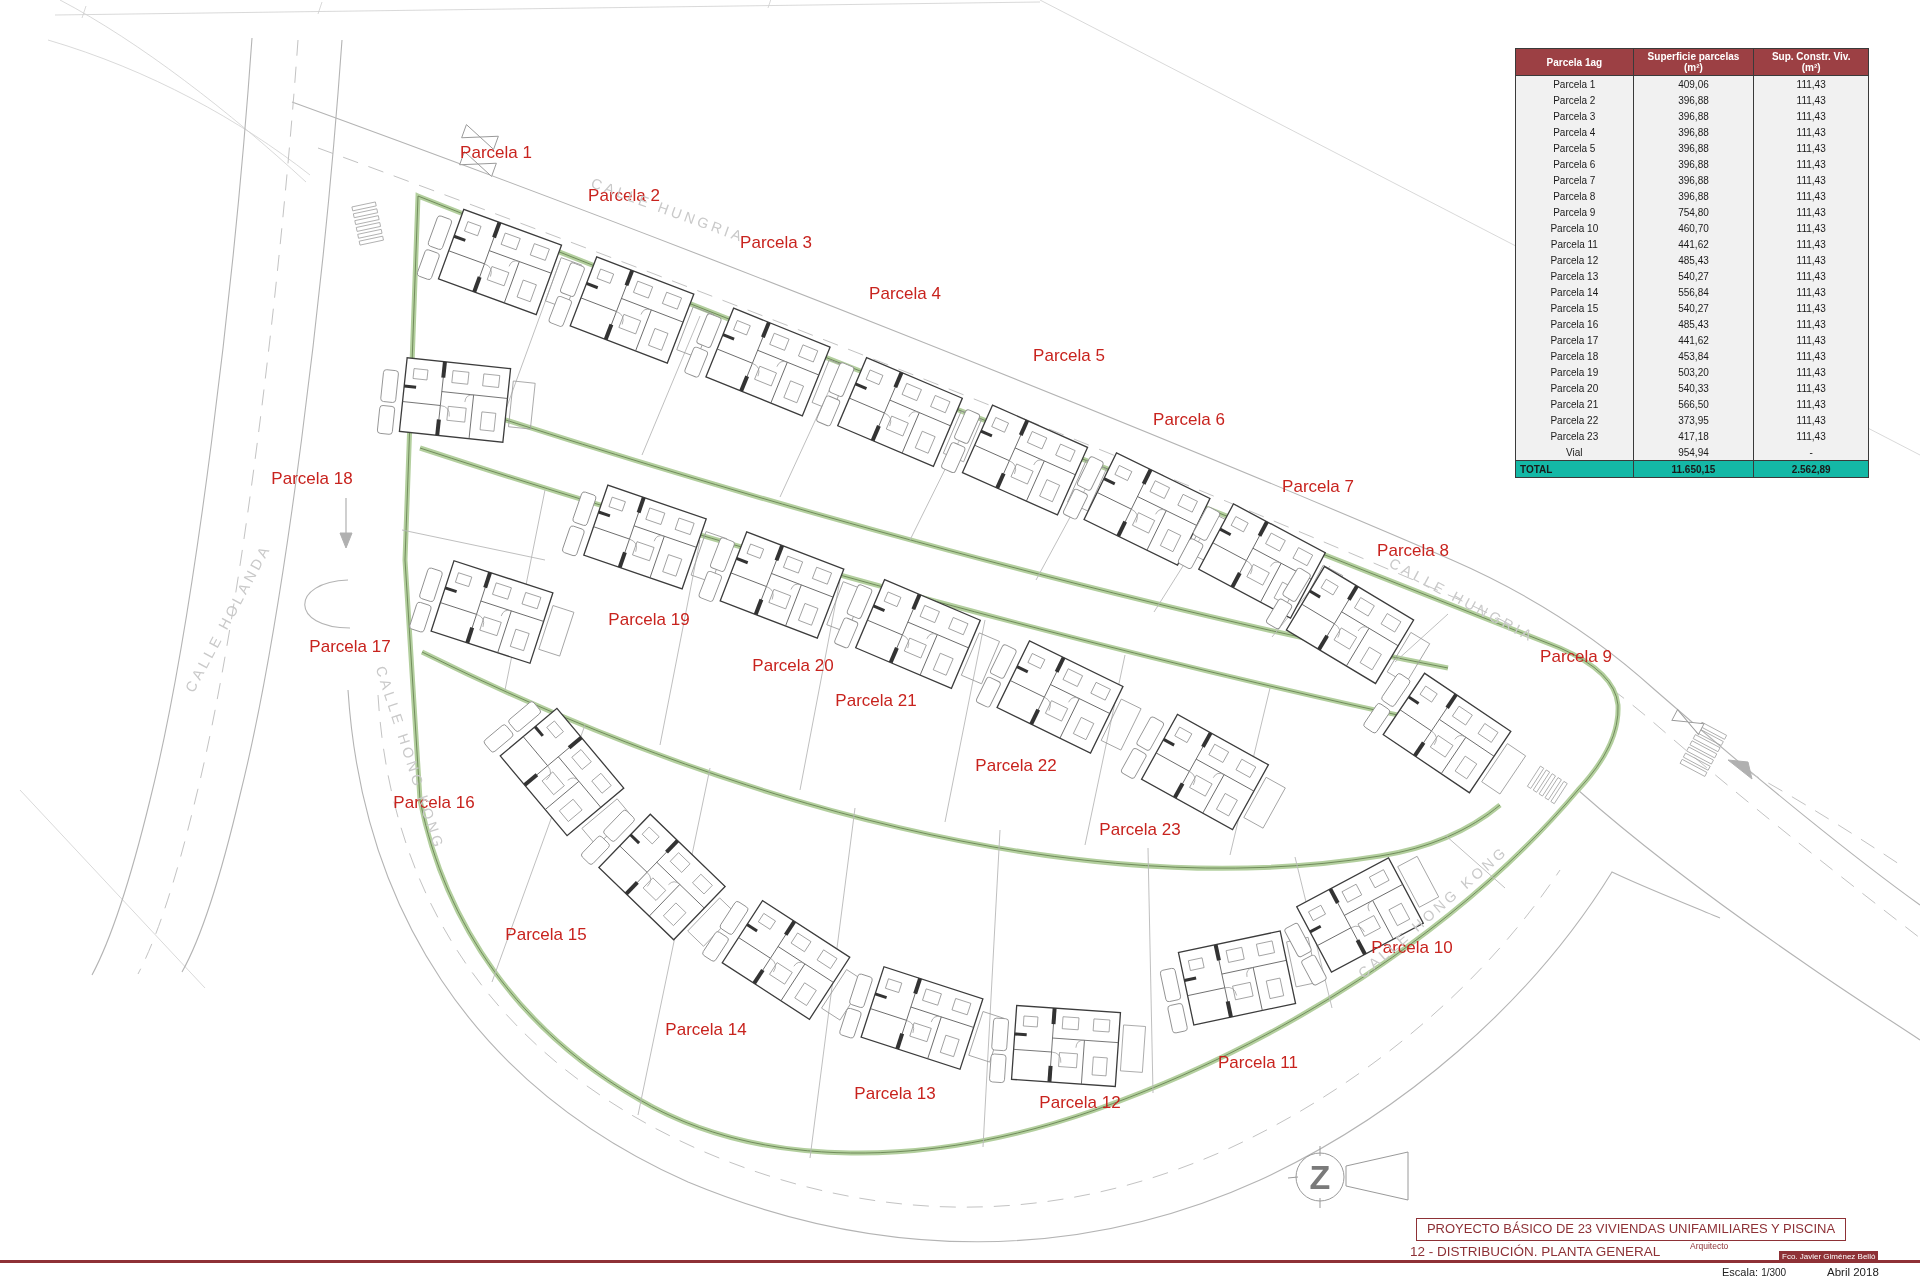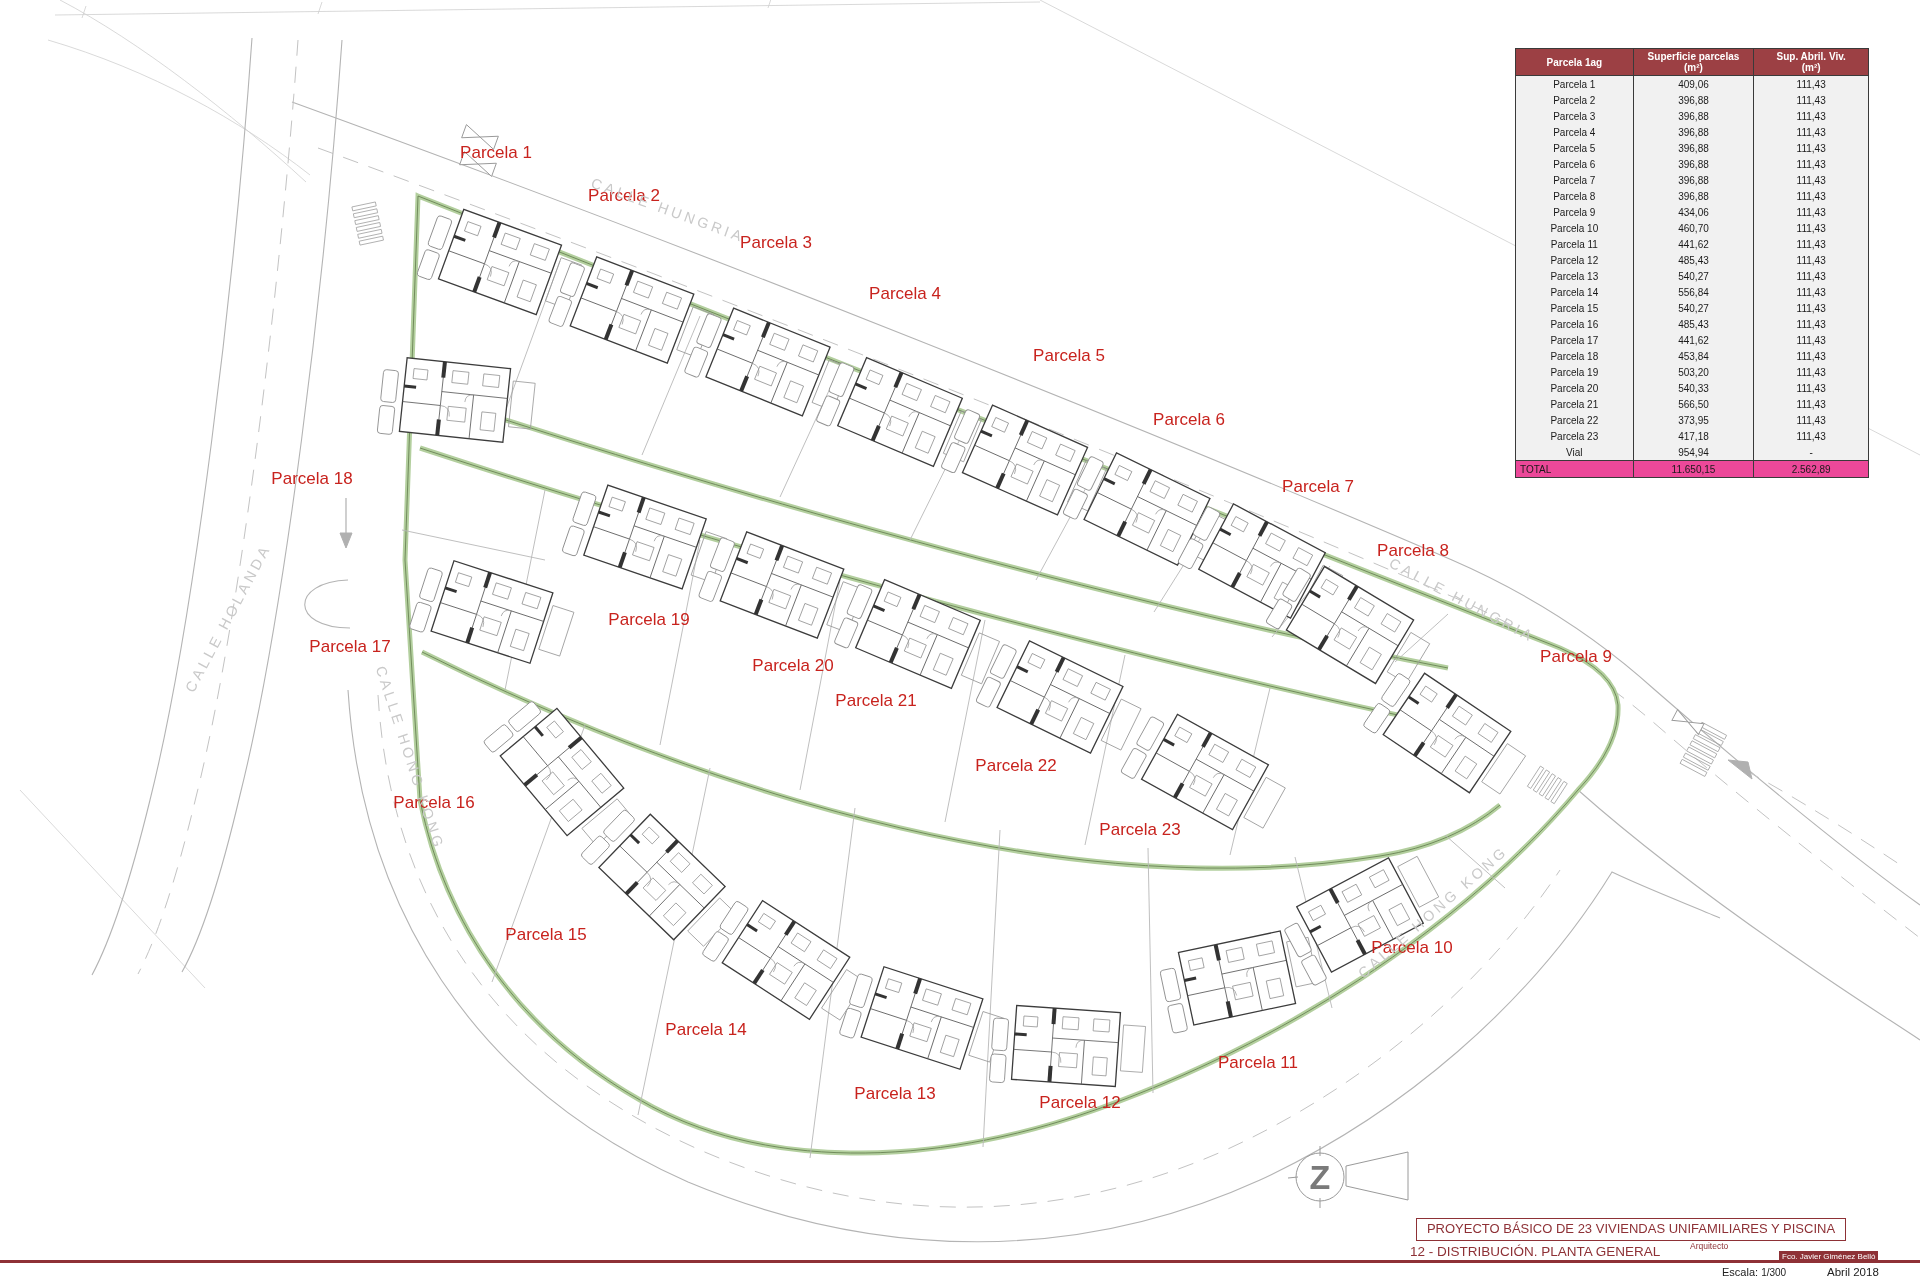--- a/index.html
+++ b/index.html
@@ -42,21 +42,21 @@
   .street-label{position:absolute;color:var(--street-label-gray);font-size:14.5px;
     letter-spacing:3.5px;white-space:nowrap;}
   
   .parcel-table-wrap{position:absolute;left:1477px;top:48px;width:354px;padding-left:38px;}
   table.parcel-table{border-collapse:collapse;width:100%;font-size:10px;color:#1a1a1a;
     background:#f1f1f1;border:1.5px solid #3a3a3a;}
   table.parcel-table th{background:var(--table-header-bg);color:#fff;font-weight:bold;
     border:1px solid #3a3a3a;padding:2px 2px;line-height:11px;font-size:10px;}
   table.parcel-table td{border-left:1px solid #3a3a3a;border-right:1px solid #3a3a3a;
     text-align:center;padding:1.5px 2px;line-height:13px;height:13px;}
-  table.parcel-table tr.total-row td{background:#ec4899;font-weight:normal;
+  table.parcel-table tr.total-row td{background:#14b8a6;font-weight:bold;
     border-top:1.5px solid #3a3a3a;border-bottom:1.5px solid #3a3a3a;}
   table.parcel-table tr.total-row td:first-child{text-align:left;padding-left:4px;}
   table.parcel-table col.c1{width:118px} table.parcel-table col.c2{width:121px}
   table.parcel-table col.c3{width:115px}
   
   .tb-project-box{position:absolute;left:1408px;top:1218px;width:428px;height:21px;
     border:1.5px solid var(--maroon);color:var(--maroon);font-size:13px;line-height:20px;
     text-align:center;white-space:nowrap;background:#fff;margin-left:8px;}
   .tb-sheet{position:absolute;left:1410px;top:1244px;color:var(--maroon);font-size:13.5px;white-space:nowrap;}
   .tb-arch-label{position:absolute;left:1690px;top:1241px;color:var(--maroon);font-size:8.5px;}
@@ -287,21 +287,21 @@
         <col class="c3">
       </colgroup>
     <thead>
       <tr>
         <th>Parcela 1ag</th>
         <th>
           <span>Superficie parcelas</span><br>
           <span>(m²)</span>
         </th>
         <th>
-          <span>Sup. Abril. Viv.</span><br>
+          <span>Sup. Constr. Viv.</span><br>
           <span>(m²)</span>
         </th>
       </tr>
     </thead>
     <tbody>
         <tr>
           <td>Parcela 1</td>
           <td>409,06</td>
           <td>111,43</td>
         </tr>
@@ -335,21 +335,21 @@
           <td>396,88</td>
           <td>111,43</td>
         </tr>
         <tr>
           <td>Parcela 8</td>
           <td>396,88</td>
           <td>111,43</td>
         </tr>
         <tr>
           <td>Parcela 9</td>
-          <td>434,06</td>
+          <td>754,80</td>
           <td>111,43</td>
         </tr>
         <tr>
           <td>Parcela 10</td>
           <td>460,70</td>
           <td>111,43</td>
         </tr>
         <tr>
           <td>Parcela 11</td>
           <td>441,62</td>

